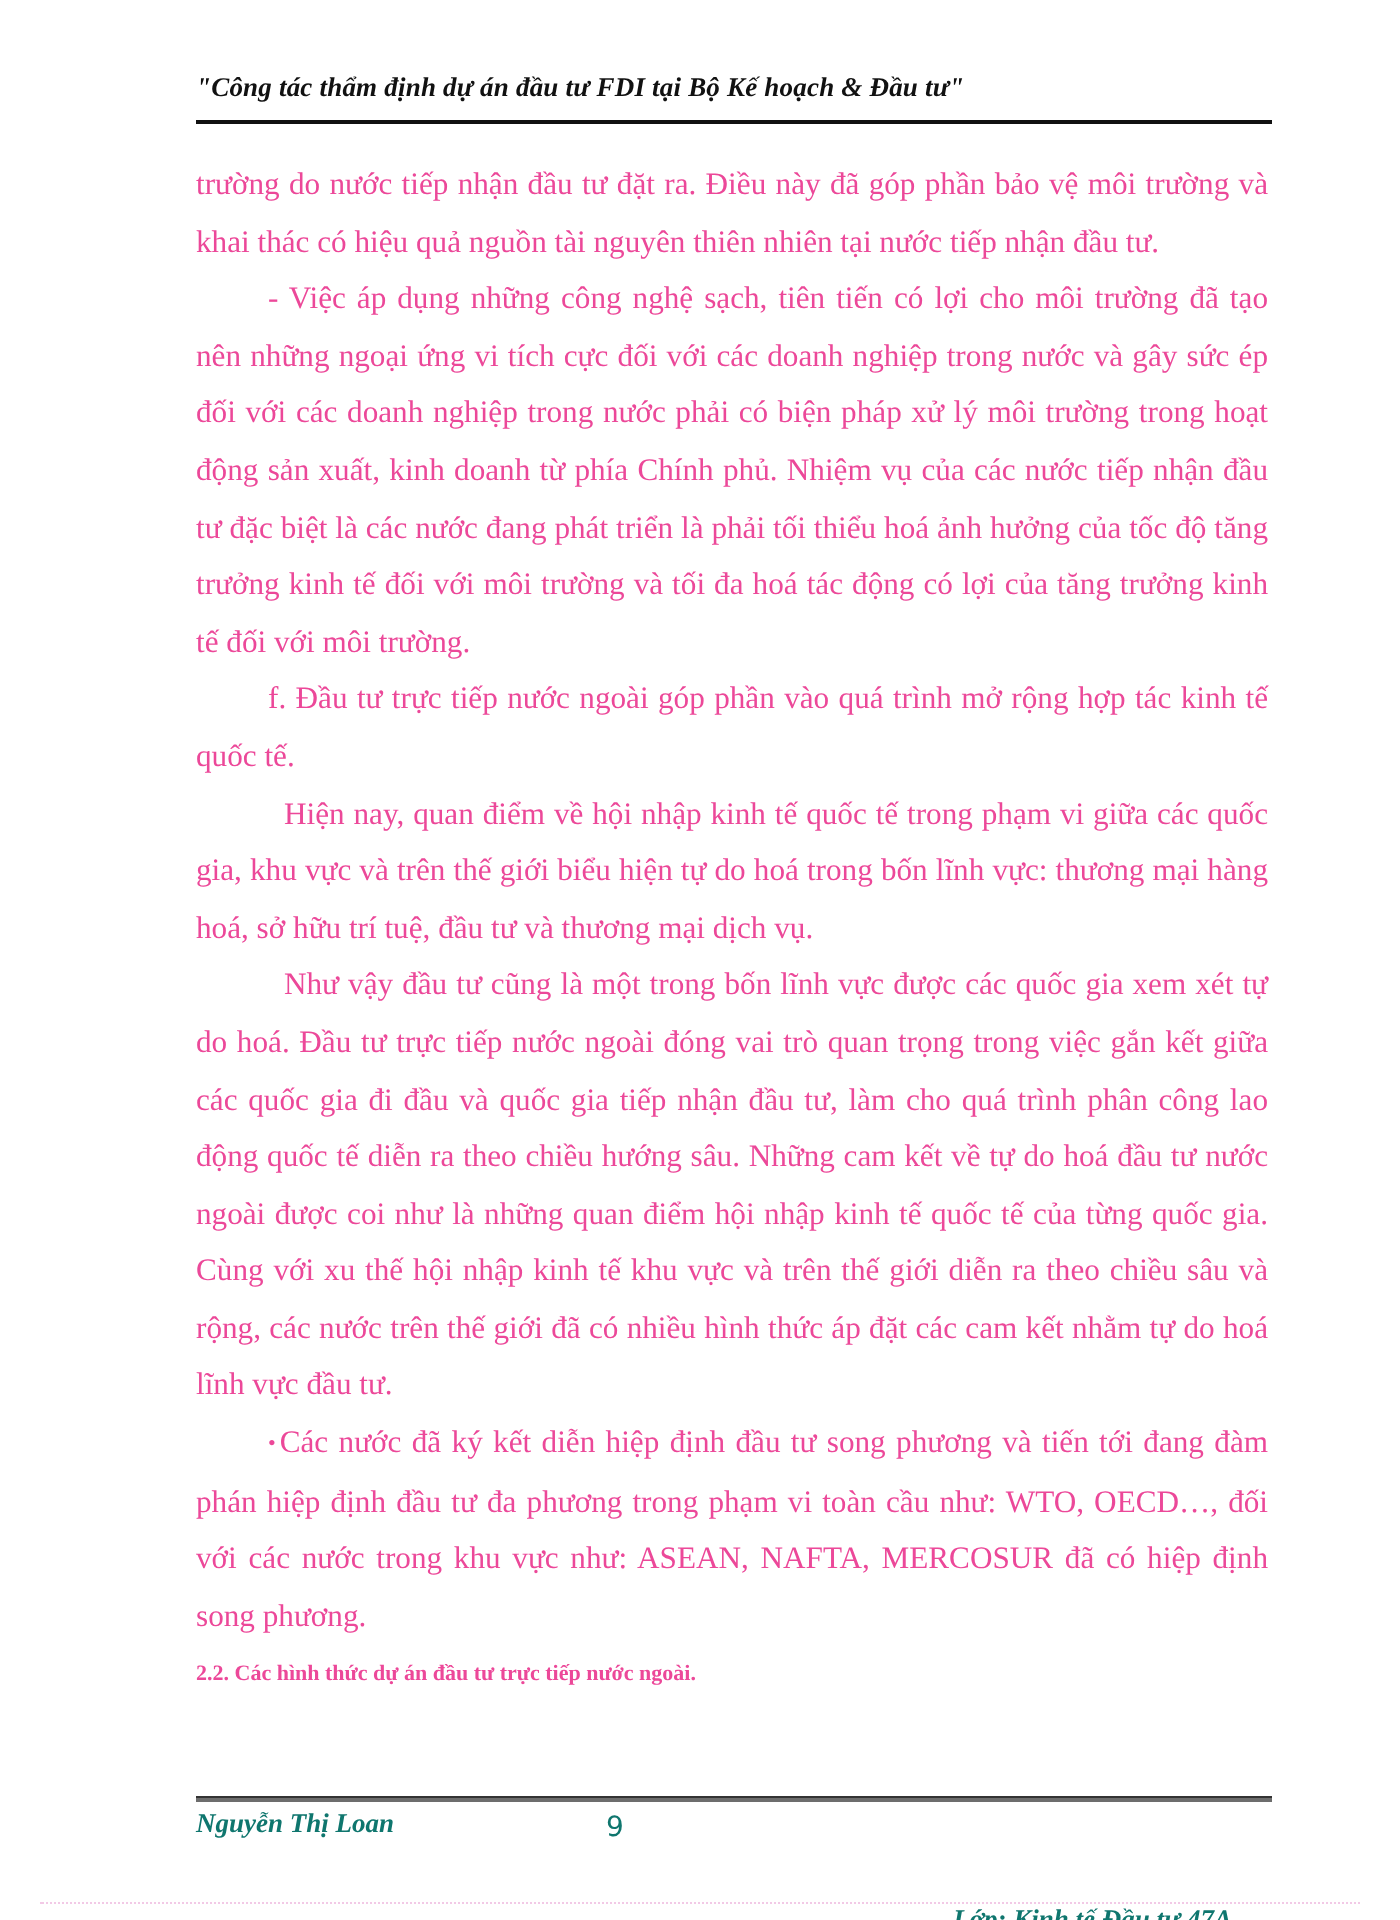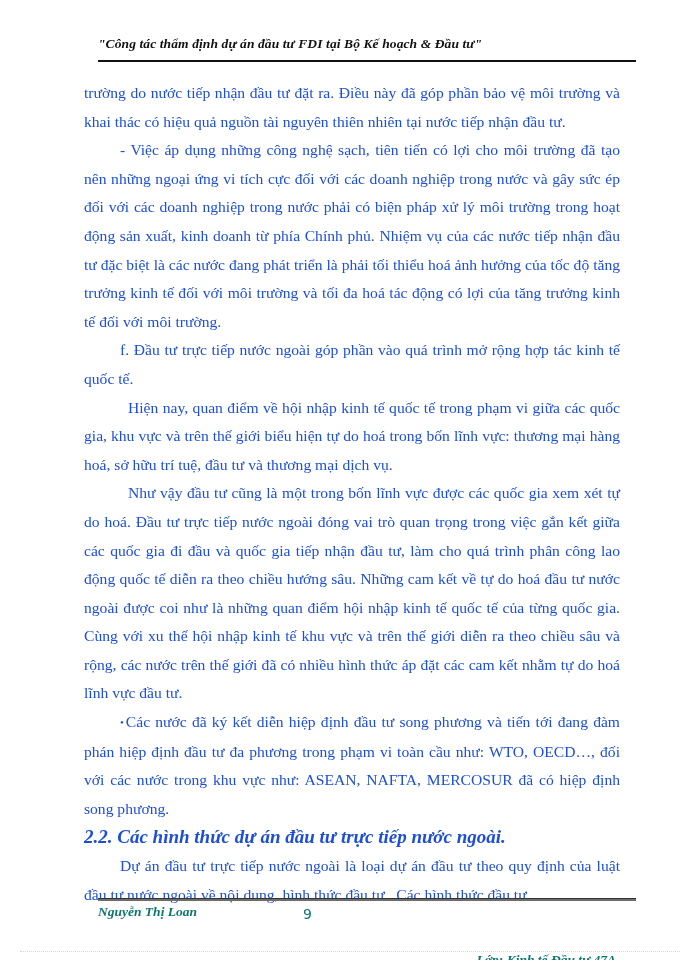--- a/index.html
+++ b/index.html
@@ -9,29 +9,29 @@
   }
   .running-header {
     position: absolute; left: 98px; top: 36px; width: 538px;
     font-family: "Liberation Serif", serif; font-style: italic; font-weight: bold;
     font-size: 13.5px; color: #111; letter-spacing: 0.1px;
   }
   .header-rule {
     position: absolute; left: 98px; top: 60px; width: 538px; height: 2px; background: #111;
   }
   .body {
-    position: absolute; left: 84px; top: 79px; width: 536px;
-    font-family: "Liberation Serif", serif; font-size: 15.6px; color: #1d4ed8;
+    position: absolute; left: 98px; top: 79px; width: 536px;
+    font-family: "Liberation Serif", serif; font-size: 15.6px; color: #ec4899;
     line-height: 28.6px; text-align: justify;
   }
   .body p { margin: 0; }
   .indent { text-indent: 36px; }
   .indent-lg { text-indent: 44px; }
   .heading {
-    font-weight: bold; font-style: italic; font-size: 19px;
+    font-weight: bold; font-size: 11px;
   }
   .bullet-dot { font-size: 11px; position: relative; top: -1px; margin-right: 2px; }
   .footer-rule {
     position: absolute; left: 98px; top: 898px; width: 538px; height: 3px;
     background: #6d6d6d; border-top: 1px solid #333;
     box-sizing: border-box;
   }
   .footer {
     position: absolute; left: 98px; top: 904px; width: 538px; height: 22px;
     font-family: "Liberation Serif", serif; font-size: 13.5px; color: #0f766e;
@@ -52,21 +52,20 @@
   <div class="header-rule"></div>
 
   <div class="body">
     <p>trường do nước tiếp nhận đầu tư đặt ra. Điều này đã góp phần bảo vệ môi trường và khai thác có hiệu quả nguồn tài nguyên thiên nhiên tại nước tiếp nhận đầu tư.</p>
     <p class="indent">- Việc áp dụng những công nghệ sạch, tiên tiến có lợi cho môi trường đã tạo nên những ngoại ứng vi tích cực đối với các doanh nghiệp trong nước và gây sức ép đối với các doanh nghiệp trong nước phải có biện pháp xử lý môi trường trong hoạt động sản xuất, kinh doanh từ phía Chính phủ. Nhiệm vụ của các nước tiếp nhận đầu tư đặc biệt là các nước đang phát triển là phải tối thiểu hoá ảnh hưởng của tốc độ tăng trưởng kinh tế đối với môi trường và tối đa hoá tác động có lợi của tăng trưởng kinh tế đối với môi trường.</p>
     <p class="indent">f. Đầu tư trực tiếp nước ngoài góp phần vào quá trình mở rộng hợp tác kinh tế quốc tế.</p>
     <p class="indent-lg">Hiện nay, quan điểm về hội nhập kinh tế quốc tế trong phạm vi giữa các quốc gia, khu vực và trên thế giới biểu hiện tự do hoá trong bốn lĩnh vực: thương mại hàng hoá, sở hữu trí tuệ, đầu tư và thương mại dịch vụ.</p>
     <p class="indent-lg">Như vậy đầu tư cũng là một trong bốn lĩnh vực được các quốc gia xem xét tự do hoá. Đầu tư trực tiếp nước ngoài đóng vai trò quan trọng trong việc gắn kết giữa các quốc gia đi đầu và quốc gia tiếp nhận đầu tư, làm cho quá trình phân công lao động quốc tế diễn ra theo chiều hướng sâu. Những cam kết về tự do hoá đầu tư nước ngoài được coi như là những quan điểm hội nhập kinh tế quốc tế của từng quốc gia. Cùng với xu thế hội nhập kinh tế khu vực và trên thế giới diễn ra theo chiều sâu và rộng, các nước trên thế giới đã có nhiều hình thức áp đặt các cam kết nhằm tự do hoá lĩnh vực đầu tư.</p>
     <p class="indent"><span class="bullet-dot">•</span><span>Các nước đã ký kết diễn hiệp định đầu tư song phương và tiến tới đang đàm phán hiệp định đầu tư đa phương trong phạm vi toàn cầu như: WTO, OECD…, đối với các nước trong khu vực như: ASEAN, NAFTA, MERCOSUR đã có hiệp định song phương.</span></p>
     <p class="heading">2.2. Các hình thức dự án đầu tư trực tiếp nước ngoài.</p>
-    <p class="indent">Dự án đầu tư trực tiếp nước ngoài là loại dự án đầu tư theo quy định của luật đầu tư nước ngoài về nội dung, hình thức đầu tư . Các hình thức đầu tư</p>
   </div>
 
   <div class="footer-rule"></div>
   <div class="footer">
     <span class="author">Nguyễn  Thị Loan</span>
     <span class="pagenum">9</span>
     <span class="class">Lớp: Kinh tế Đầu tư 47A</span>
   </div>
 
   <div class="page-edge"></div>

